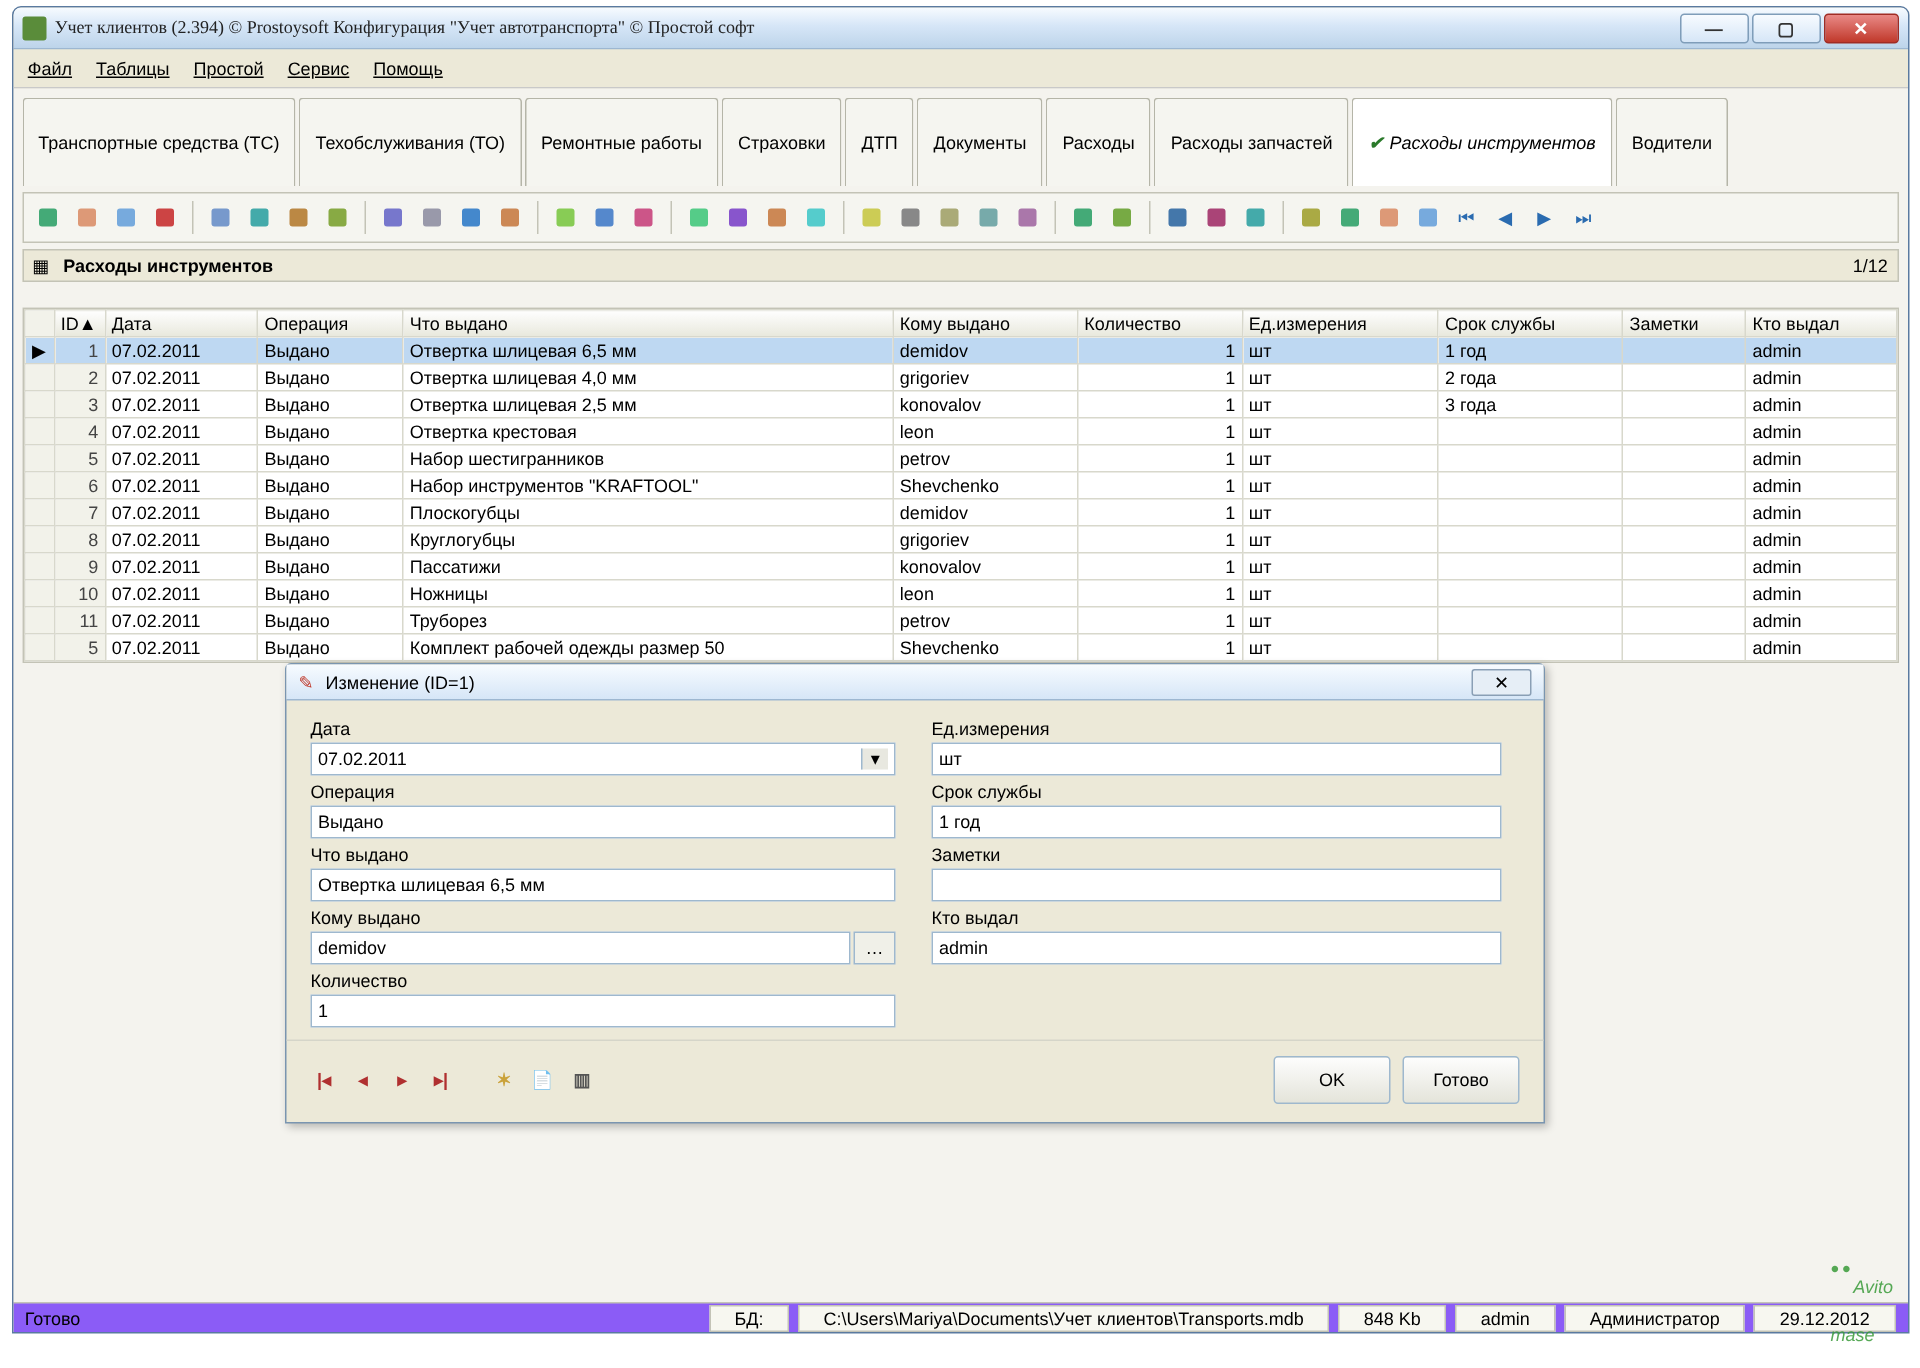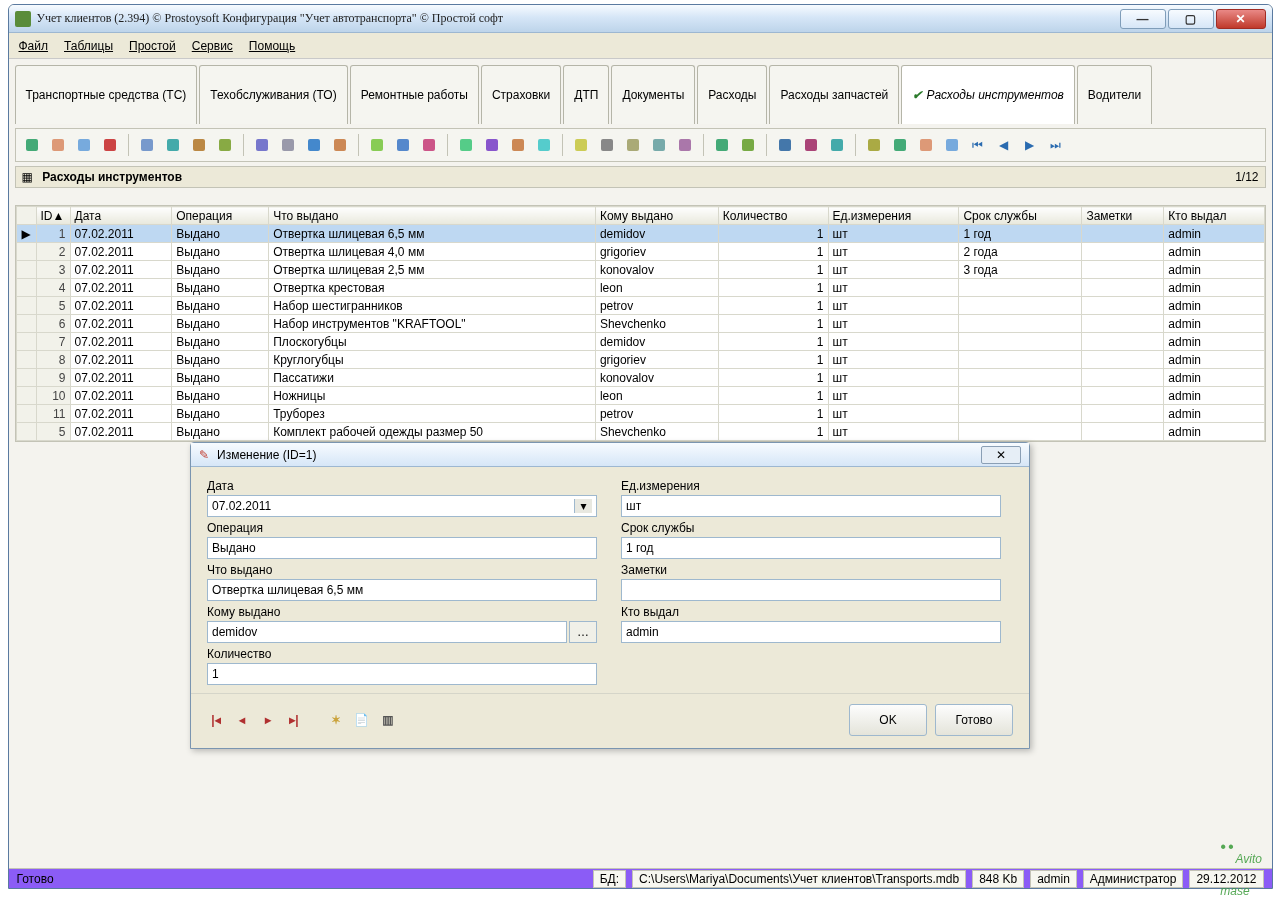--- a/index.html
+++ b/index.html
@@ -56,21 +56,21 @@
 .fld .pick { display: flex; }
 .fld .pick .inp { flex: 1; }
 .fld .pick .btn { width: 28px; height: 22px; border: 1px solid #9eb8ce; background: #f0f0e8; display: flex; align-items: center; justify-content: center; margin-left: 2px; }
 .dialog .footer { display: flex; align-items: center; padding: 10px 16px 12px; border-top: 1px solid #d5d5c9; }
 .dialog .nav { display: flex; gap: 8px; align-items: center; color: #b03030; }
 .dialog .nav .nbtn { width: 18px; text-align: center; font-weight: bold; }
 .dialog .spacer { flex: 1; }
 .dialog .dbtn { min-width: 78px; height: 32px; margin-left: 8px; border: 1px solid #9eb8ce; background: linear-gradient(#fdfdfd, #e4e4da); border-radius: 3px; }
 
 .statusbar { height: 20px; border-top: 1px solid #c3c3b6; display: flex; align-items: center; padding: 0 8px; gap: 6px; background: #8b5cf6; }
-.statusbar .cell { border: 1px solid #c3c3b6; padding: 1px 6px; background: #f7f7f0; }
+.statusbar .cell { border: 1px solid #c3c3b6; padding: 1px 16px; background: #f7f7f0; }
 .statusbar .pathcell { flex: 0 0 auto; }
 .statusbar .stat { flex: 1; }
 
 .watermark { position: absolute; right: 18px; bottom: 10px; font-style: italic; font-family: Georgia, serif; font-size: 28px; color: #3a9b3a; opacity: 0.85; pointer-events: none; }
 .watermark .dots { letter-spacing: 2px; font-size: 16px; vertical-align: top; }
 </style>
 </head>
 <body>
 
 <div class="window">

